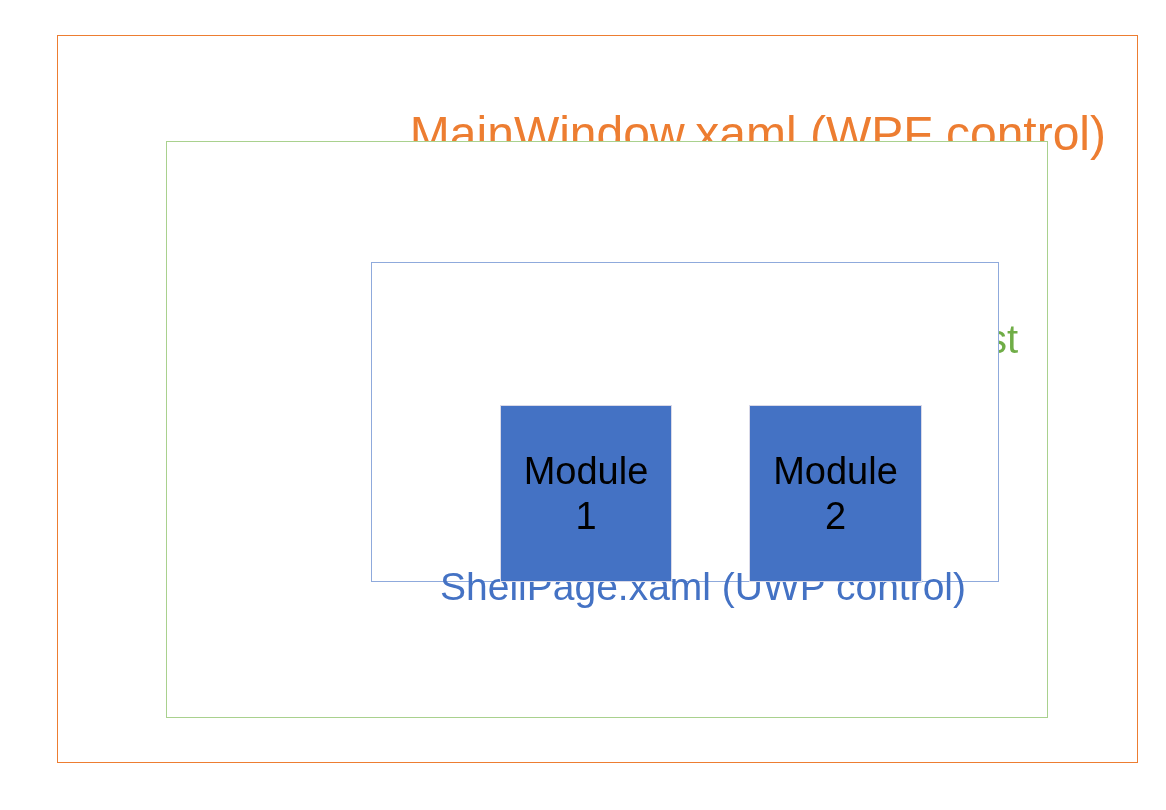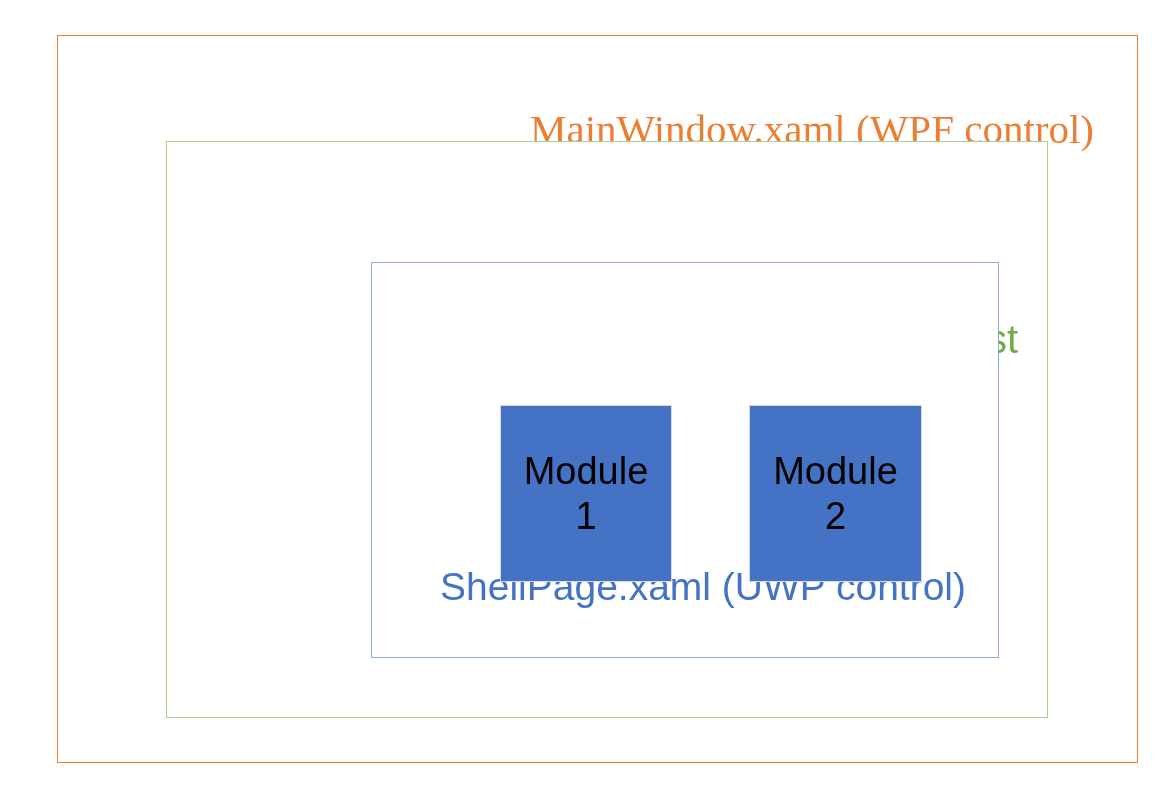--- a/index.html
+++ b/index.html
@@ -42,39 +42,38 @@
     background: #ffffff;
     box-sizing: border-box;
   }
 
   
   .box-shell {
     position: absolute;
     left: 371px;
     top: 262px;
     width: 628px;
-    height: 396px;
+    height: 320px;
     border: 1.6px solid #8FAADC;
     background: #ffffff;
     box-sizing: border-box;
   }
 
   
   .caption {
     position: absolute;
     white-space: nowrap;
     font-weight: 400;
     line-height: 1.15;
   }
   .caption-outer {
-    right: 43px;
+    right: 31px;
     top: 70px;
-    font-size: 41px;
+    font-size: 48px;
     color: #ED7D31;
-    font-family: Liberation Serif, serif;
   }
   .caption-host {
     right: 29px;
     top: 174px;
     font-size: 40px;
     color: #70AD47;
   }
   .caption-shell {
     right: 32px;
     top: 302px;

